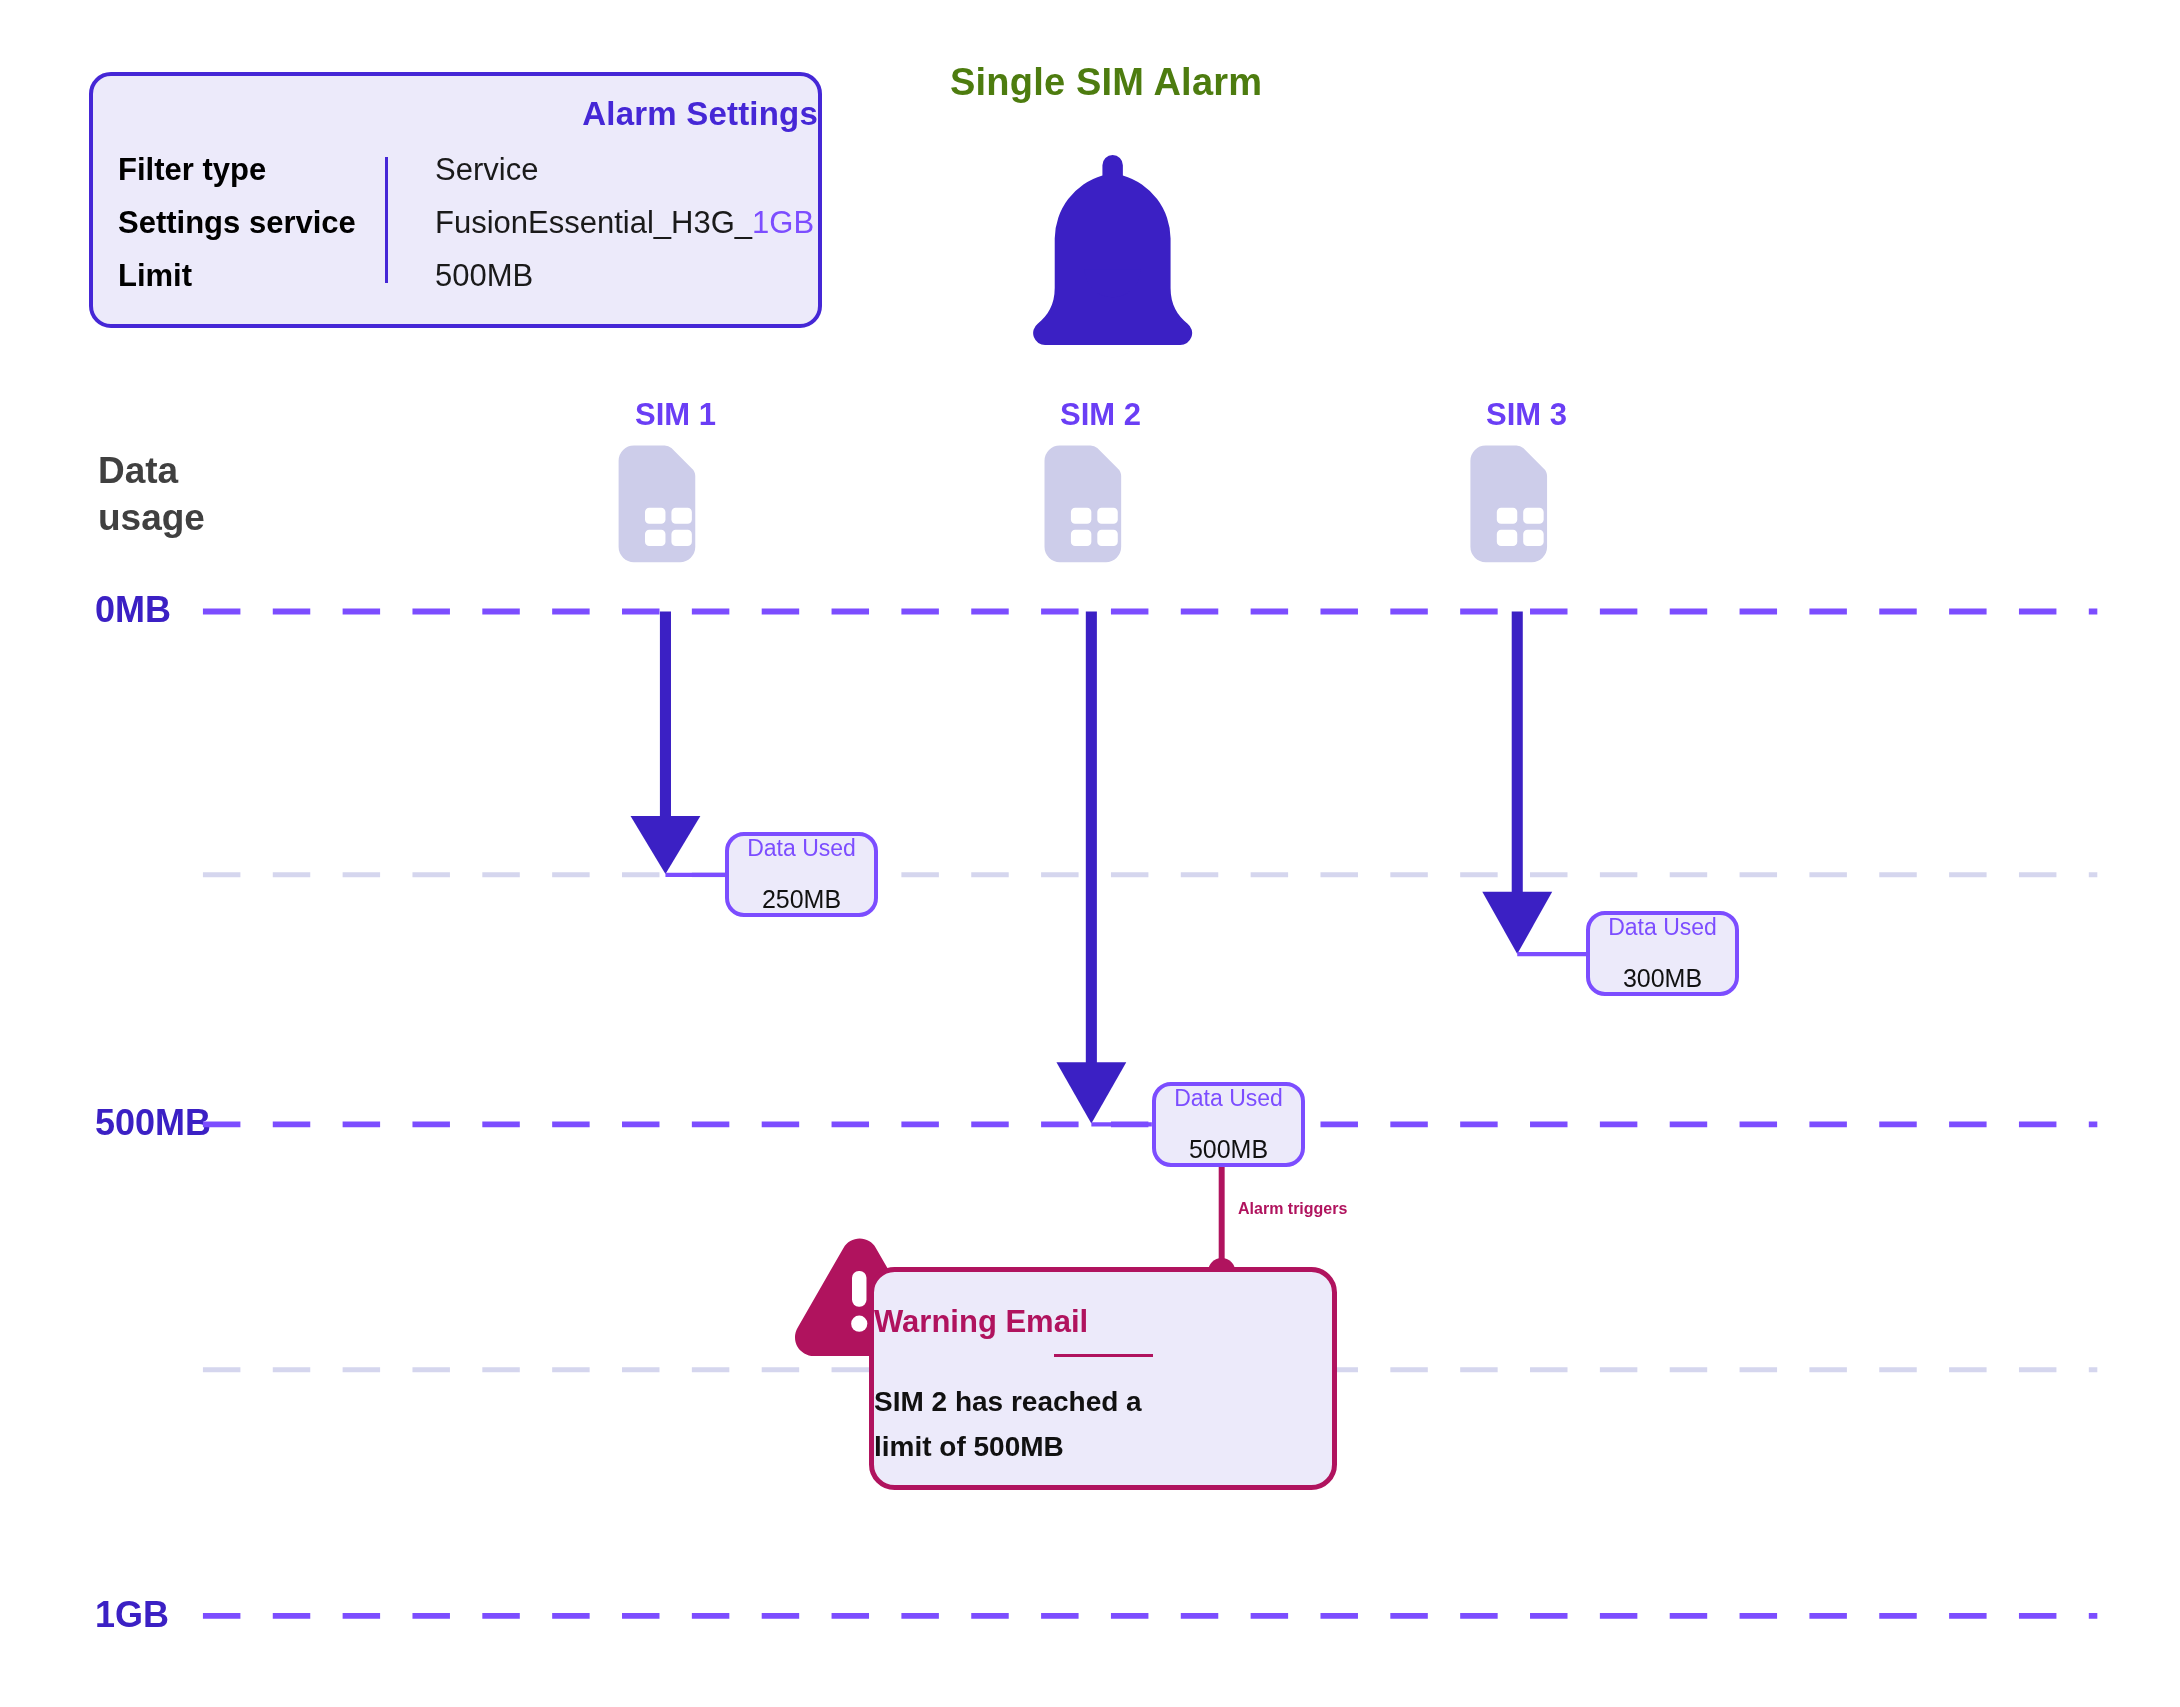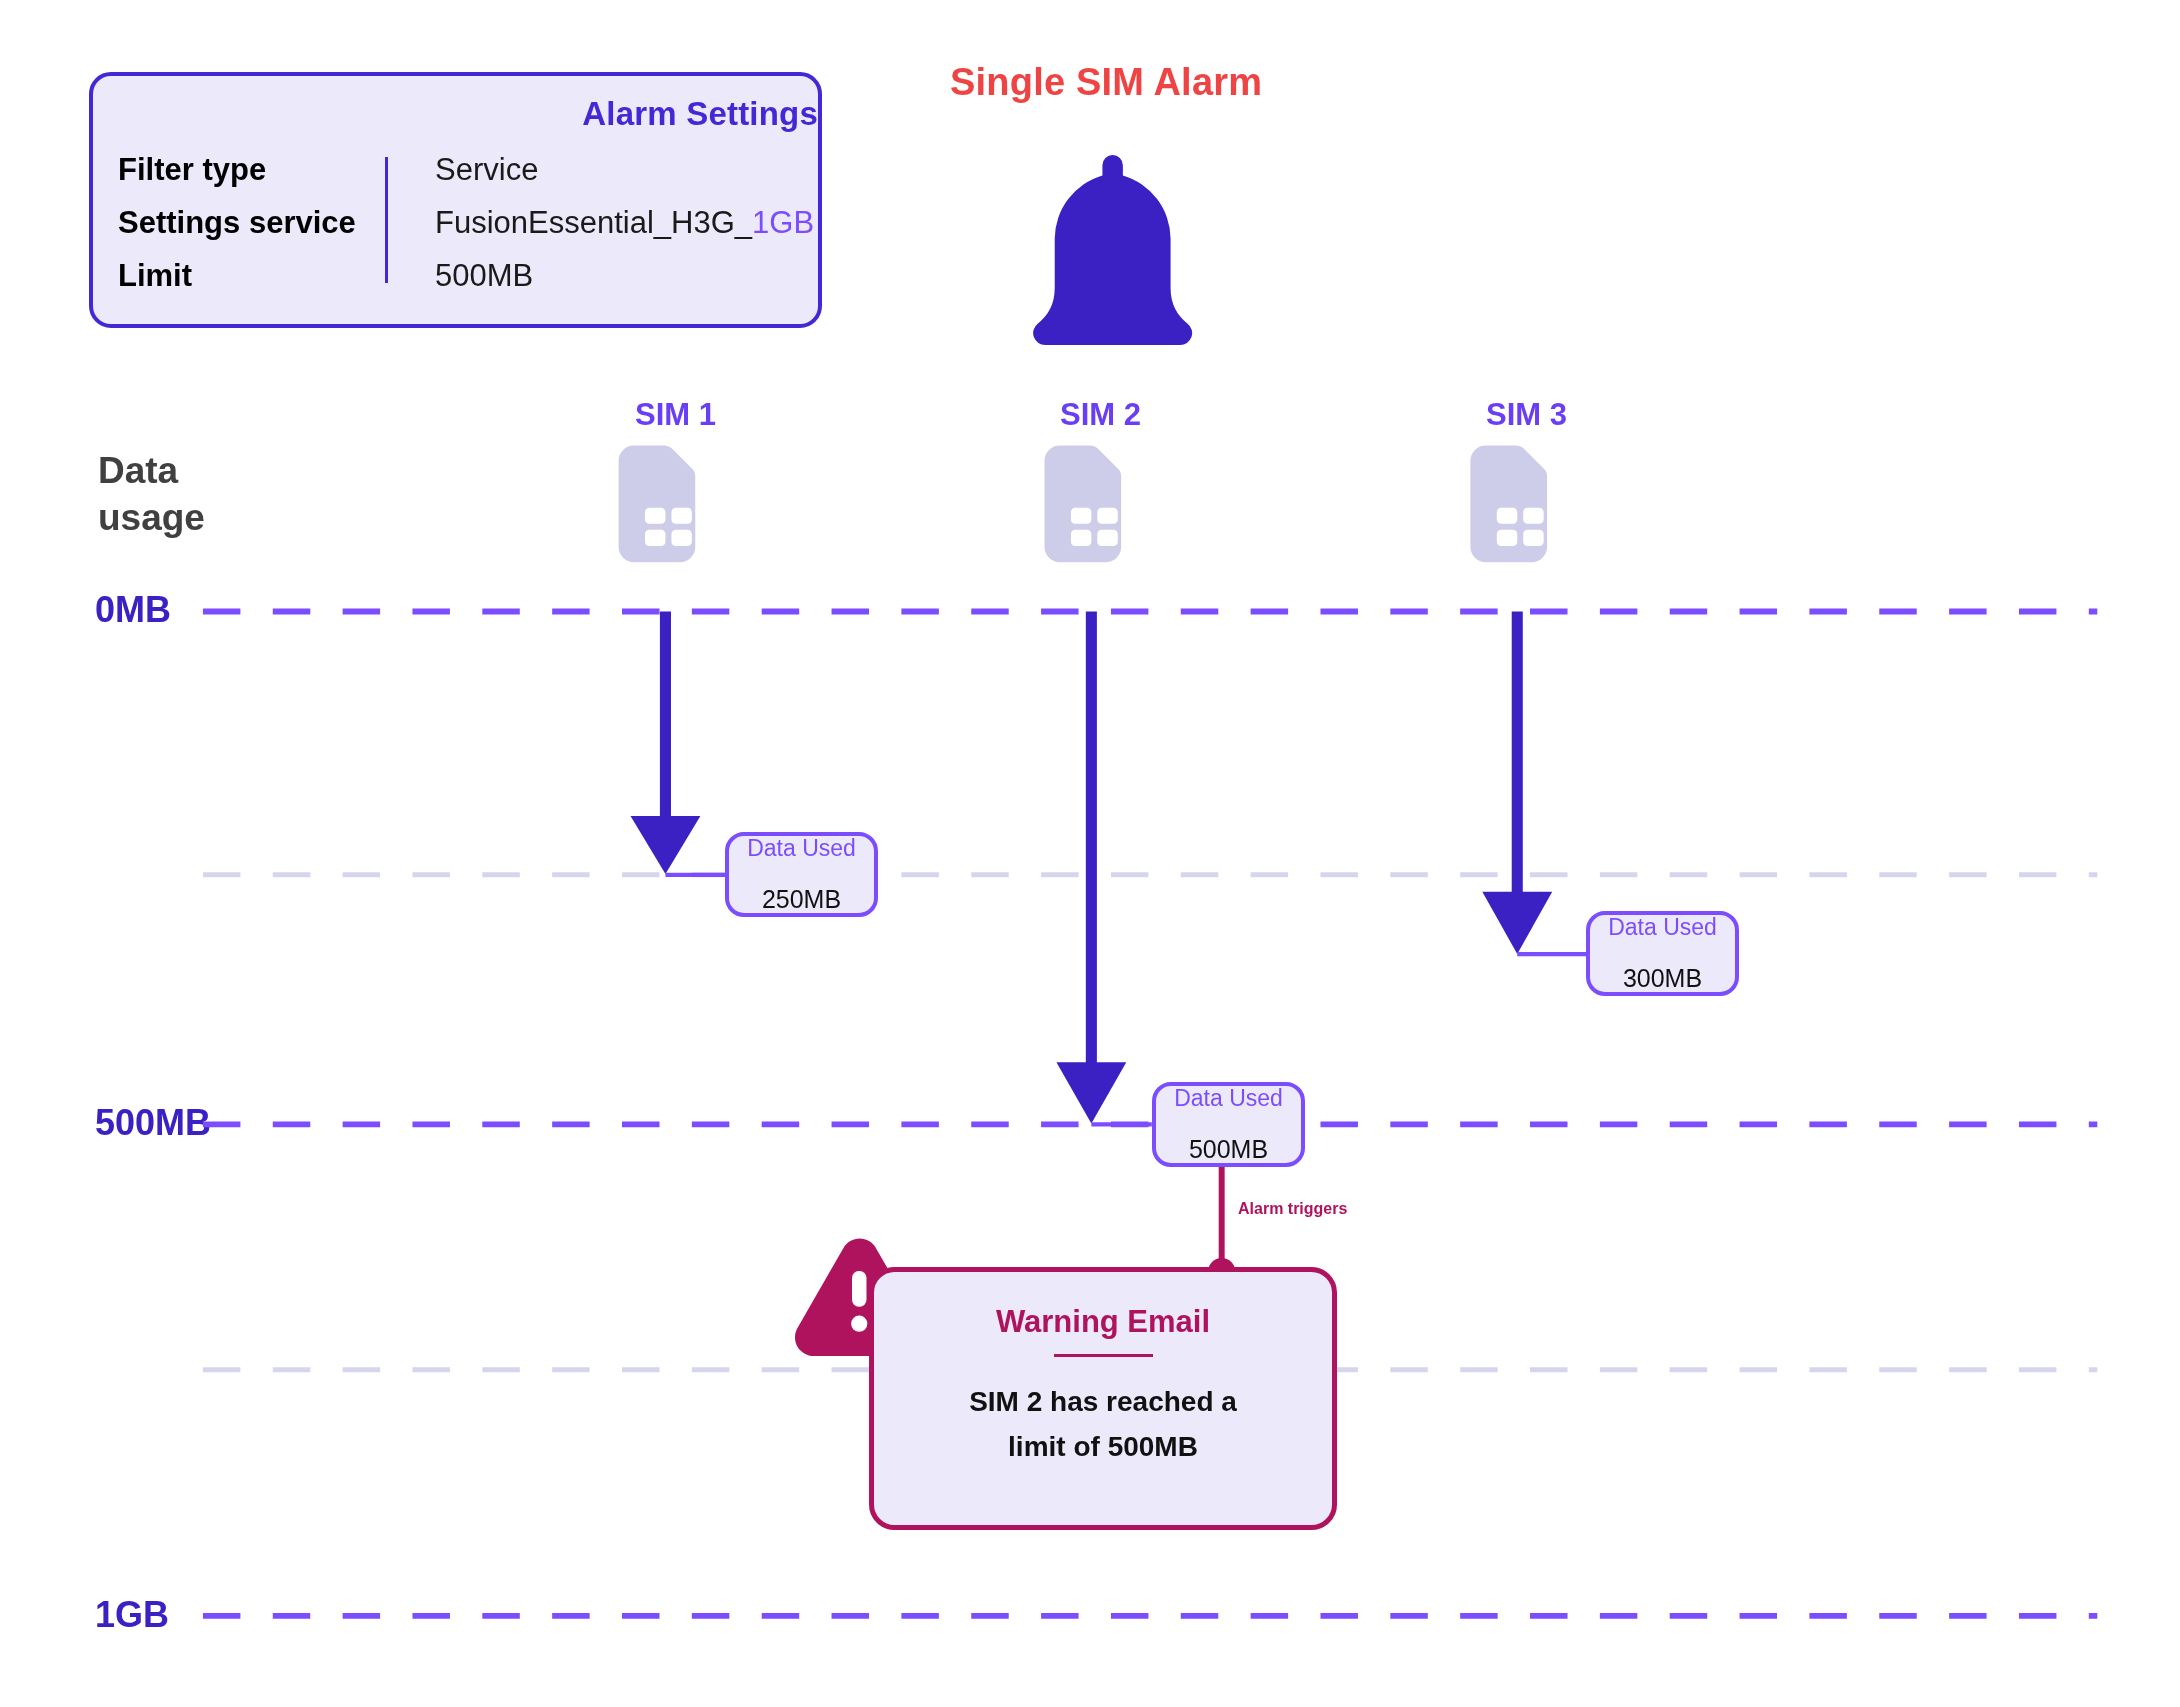--- a/index.html
+++ b/index.html
@@ -79,21 +79,21 @@
   }
   .sval .hl { color: #7c4dff; }
 
   
   .main-title {
     position: absolute;
     left: 950px;
     top: 61px;
     font-size: 38px;
     font-weight: bold;
-    color: #ef4444;
+    color: #4d7c0f;
     letter-spacing: 0.2px;
   }
 
   
   .axis-caption {
     position: absolute;
     left: 98px;
     top: 447px;
     font-size: 37px;
     font-weight: bold;
@@ -145,26 +145,25 @@
     font-size: 25px;
     line-height: 1.1;
   }
 
   
   .warning-card {
     position: absolute;
     left: 869px;
     top: 1267px;
     width: 468px;
-    height: 263px;
+    height: 223px;
     background: #eceafa;
     border: 5.1px solid #b0135e;
     border-radius: 25.6px;
     box-sizing: border-box;
-    text-align: center;
   }
   .warn-title {
     color: #b0135e;
     font-weight: bold;
     font-size: 31px;
     margin-top: 32px;
   }
   .warn-rule {
     width: 99px;
     height: 3.4px;

